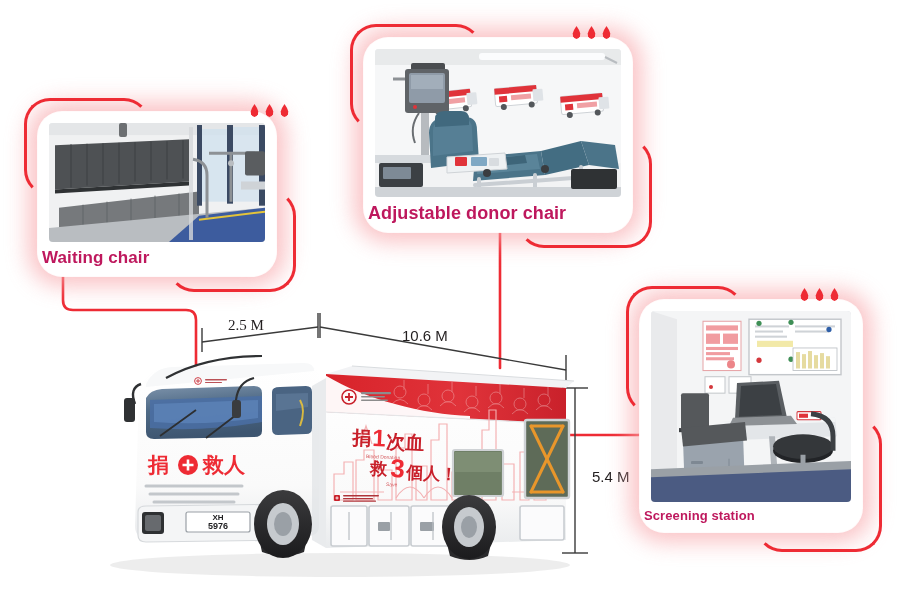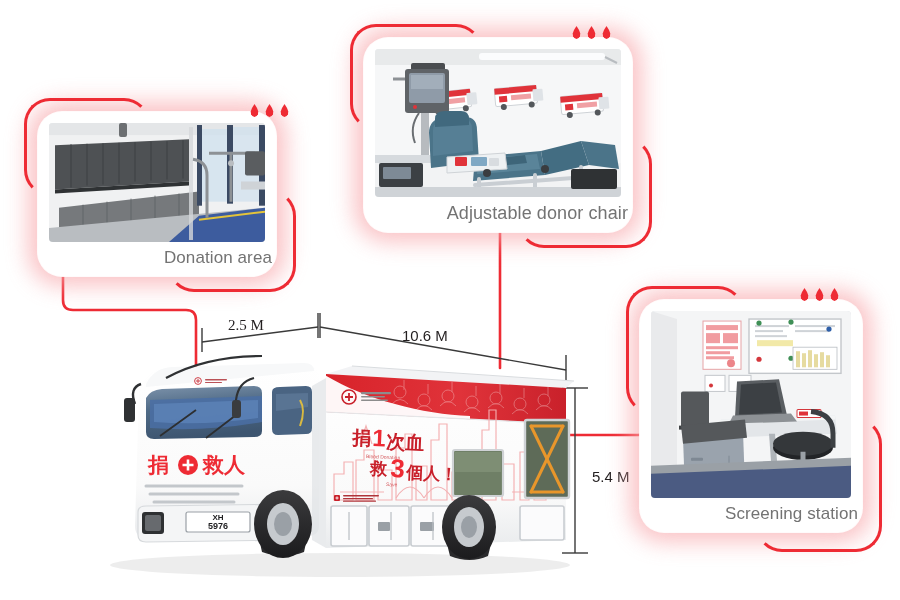--- a/index.html
+++ b/index.html
@@ -32,23 +32,23 @@
   .card .photo{
     position:relative;
     margin:11px 11px 0 11px;
     flex:1 1 auto;
     border-radius:4px;
     overflow:hidden;
     background:#d8dde2;
   }
   .card .caption{
     flex:0 0 auto;
-    text-align:right;
-    color:#737373;
-    font-weight:normal;
+    text-align:left;
+    color:#be185d;
+    font-weight:bold;
     letter-spacing:.1px;
     line-height:1;
     padding:7px 4px 10px 4px;
     white-space:nowrap;
   }
 
   
   .brk{position:absolute;border:3px solid #ee2b34;border-radius:26px;}
   .brk.tl{border-right-color:transparent;border-bottom-color:transparent;}
   .brk.br{border-left-color:transparent;border-top-color:transparent;}
@@ -375,21 +375,21 @@
 
           <path d="M144 36 q14 2 14 16 l0 42" stroke="#8d9195" stroke-width="3" fill="none"></path>
           <path d="M160 30 h46" stroke="#8d9195" stroke-width="3" fill="none"></path>
           <path d="M182 30 l0 48" stroke="#8d9195" stroke-width="3" fill="none"></path>
           <circle cx="182" cy="40" r="3" fill="#b9bdc1"></circle>
 
           <rect x="196" y="28" width="20" height="24" rx="2" fill="#5a5d60"></rect>
           <rect x="192" y="58" width="24" height="8" fill="#cfd3d7"></rect>
         </svg>
       </div>
-      <div class="caption" style="font-size:17px;">Donation area</div>
+      <div class="caption" style="font-size:17px;">Waiting chair</div>
     </div>
   </div>
   <div class="drops" style="left:250px;top:104px;">
     <span class="drop"></span>
     <span class="drop"></span>
     <span class="drop"></span>
   </div>
 
   <div class="card" style="left:364px;top:38px;width:268px;height:194px;">
     <div class="glow"></div>
@@ -569,21 +569,21 @@
           <ellipse cx="152" cy="136" rx="30" ry="12" fill="#222427"></ellipse>
           <ellipse cx="152" cy="132" rx="30" ry="12" fill="#34373a"></ellipse>
           <path d="M160 100 q22 2 22 22 l0 14" stroke="#3c4044" stroke-width="5" fill="none"></path>
           <path d="M152 140 l0 24" stroke="#9aa0a6" stroke-width="5" fill="none"></path>
           <path d="M134 170 q18 8 38 0" stroke="#3c4044" stroke-width="4" fill="none"></path>
 
           <path d="M0 160 L200 152 L200 186 L0 186 Z" fill="#4b5b82"></path>
           <path d="M0 154 L200 146 L200 154 L0 162 Z" fill="#9aa0a6"></path>
         </svg>
       </div>
-      <div class="caption" style="font-size:17px;">Screening station</div>
+      <div class="caption" style="font-size:13px;">Screening station</div>
     </div>
   </div>
   <div class="drops" style="left:800px;top:288px;">
     <span class="drop"></span>
     <span class="drop"></span>
     <span class="drop"></span>
   </div>
 
 </div>
 

